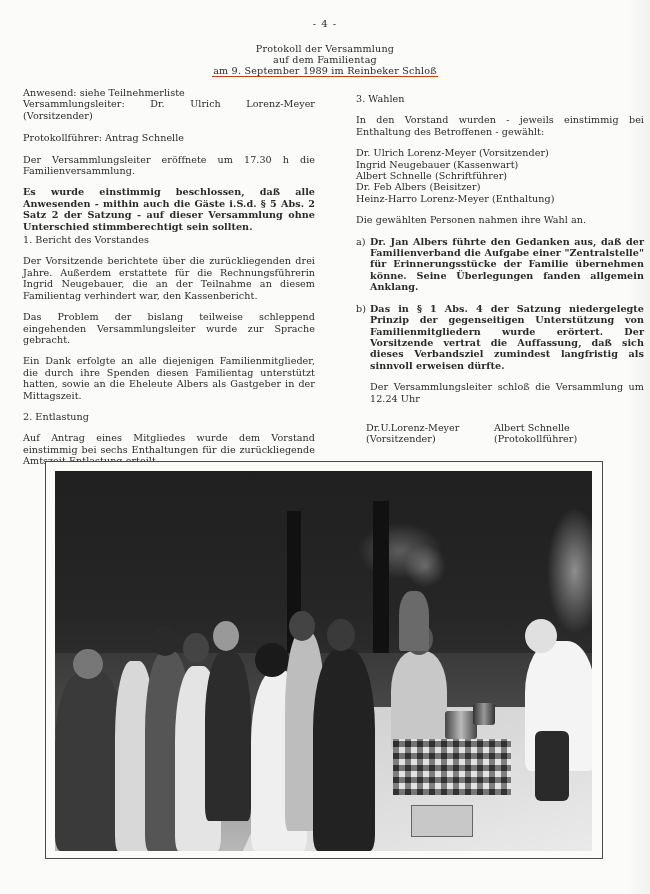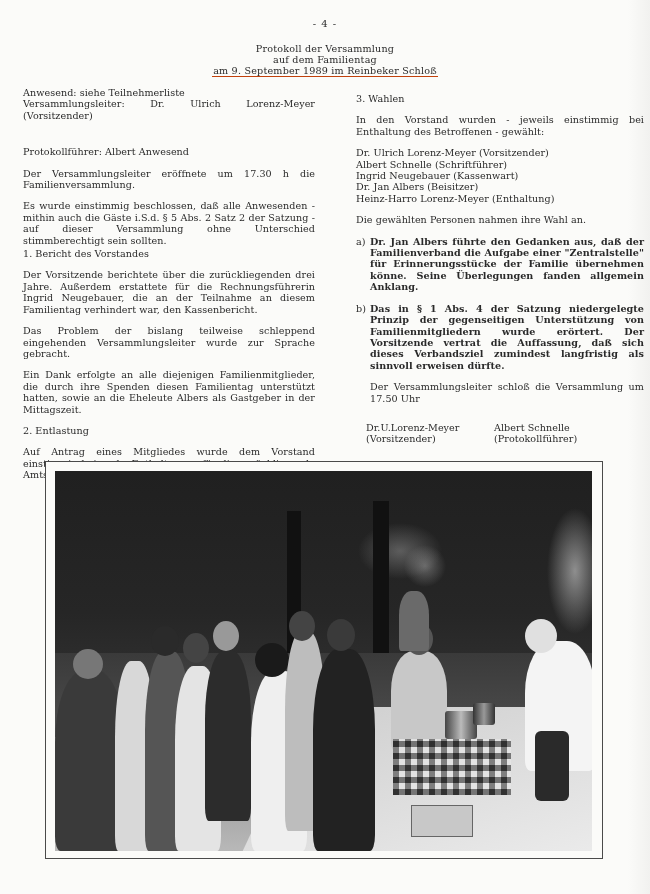--- a/index.html
+++ b/index.html
@@ -98,55 +98,55 @@
 
 <div class="page-num">- 4 -</div>
 
 <div class="title">
   <div>Protokoll der Versammlung</div>
   <div>auf dem Familientag</div>
   <div><span class="u">am 9. September 1989 im Reinbeker Schloß</span></div>
 </div>
 
 <div class="col col-left">
-  <p style="margin-bottom:25px;">
+  <p style="margin-bottom:11px;">
     <span class="line">Anwesend: siehe Teilnehmerliste</span>
     <span class="line">Versammlungsleiter: Dr. Ulrich Lorenz-Meyer (Vorsitzender)</span>
   </p>
-  <p>Protokollführer: Albert Anwesend</p>
+  <p>Protokollführer: Antrag Schnelle</p>
   <p>Der Versammlungsleiter eröffnete um 17.30 h die Familienversammlung.</p>
-  <p style="margin-bottom:2px;">Es wurde einstimmig beschlossen, daß alle Anwesenden - mithin auch die Gäste i.S.d. § 5 Abs. 2 Satz 2 der Satzung - auf dieser Versammlung ohne Unterschied stimmberechtigt sein sollten.</p>
+  <p style="margin-bottom:2px;font-weight:bold;">Es wurde einstimmig beschlossen, daß alle Anwesenden - mithin auch die Gäste i.S.d. § 5 Abs. 2 Satz 2 der Satzung - auf dieser Versammlung ohne Unterschied stimmberechtigt sein sollten.</p>
   <p>1. Bericht des Vorstandes</p>
   <p>Der Vorsitzende berichtete über die zurückliegenden drei Jahre. Außerdem erstattete für die Rechnungsführerin Ingrid Neugebauer, die an der Teilnahme an diesem Familientag verhindert war, den Kassenbericht.</p>
   <p>Das Problem der bislang teilweise schleppend eingehenden Versammlungsleiter wurde zur Sprache gebracht.</p>
   <p>Ein Dank erfolgte an alle diejenigen Familienmitglieder, die durch ihre Spenden diesen Familientag unterstützt hatten, sowie an die Eheleute Albers als Gastgeber in der Mittagszeit.</p>
   <p>2. Entlastung</p>
   <p>Auf Antrag eines Mitgliedes wurde dem Vorstand einstimmig bei sechs Enthaltungen für die zurückliegende Amtszeit Entlastung erteilt.</p>
 </div>
 
 <div class="col col-right">
   <p>3. Wahlen</p>
   <p>In den Vorstand wurden - jeweils einstimmig bei Enthaltung des Betroffenen - gewählt:</p>
   <p>
     <span class="line">Dr. Ulrich Lorenz-Meyer (Vorsitzender)</span>
+    <span class="line">Ingrid Neugebauer (Kassenwart)</span>
     <span class="line">Albert Schnelle (Schriftführer)</span>
-    <span class="line">Ingrid Neugebauer (Kassenwart)</span>
-    <span class="line">Dr. Jan Albers (Beisitzer)</span>
+    <span class="line">Dr. Feb Albers (Beisitzer)</span>
     <span class="line">Heinz-Harro Lorenz-Meyer (Enthaltung)</span>
   </p>
   <p>Die gewählten Personen nahmen ihre Wahl an.</p>
   <div class="item">
     <span class="lbl">a)</span>
     <span class="txt">Dr. Jan Albers führte den Gedanken aus, daß der Familienverband die Aufgabe einer "Zentralstelle" für Erinnerungsstücke der Familie übernehmen könne. Seine Überlegungen fanden allgemein Anklang.</span>
   </div>
   <div class="item">
     <span class="lbl">b)</span>
     <span class="txt">Das in § 1 Abs. 4 der Satzung niedergelegte Prinzip der gegenseitigen Unterstützung von Familienmitgliedern wurde erörtert. Der Vorsitzende vertrat die Auffassung, daß sich dieses Verbandsziel zumindest langfristig als sinnvoll erweisen dürfte.</span>
   </div>
-  <p style="padding-left:14px;">Der Versammlungsleiter schloß die Versammlung um 17.50 Uhr</p>
+  <p style="padding-left:14px;">Der Versammlungsleiter schloß die Versammlung um 12.24 Uhr</p>
   <div class="sig">
     <div>
       <span class="line">Dr.U.Lorenz-Meyer</span>
       <span class="line">(Vorsitzender)</span>
     </div>
     <div>
       <span class="line">Albert Schnelle</span>
       <span class="line">(Protokollführer)</span>
     </div>
   </div>

